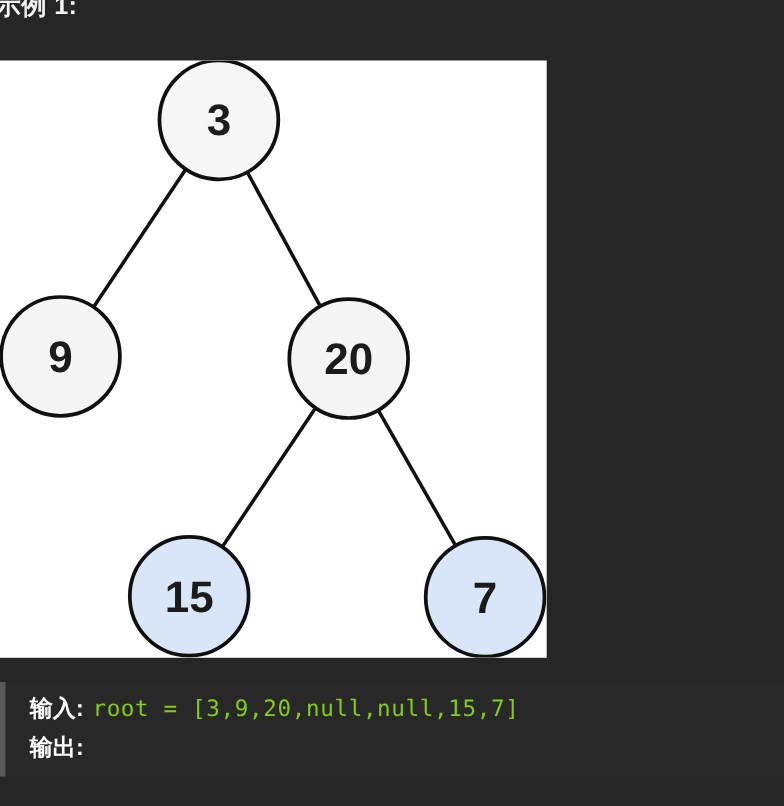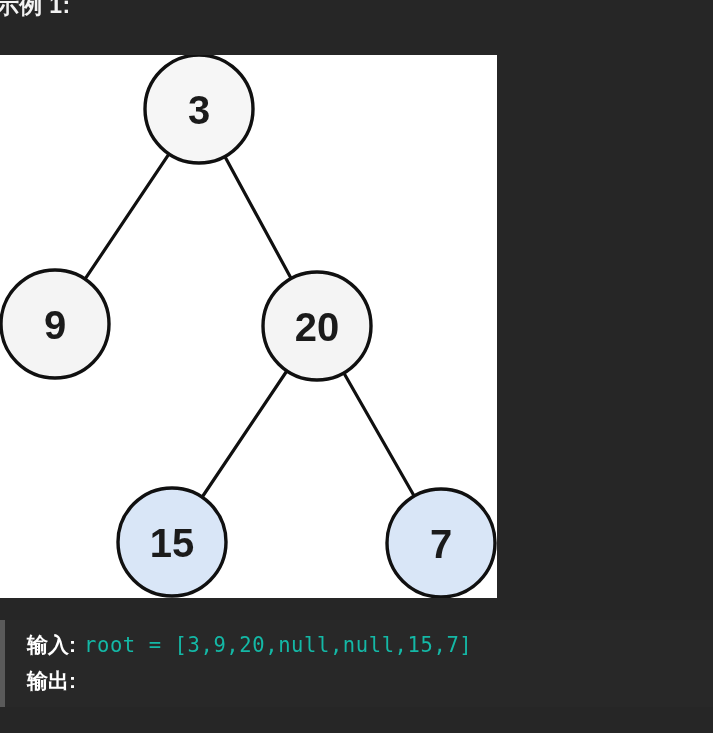--- a/index.html
+++ b/index.html
@@ -85,21 +85,21 @@
     font-family: "Liberation Sans", "DejaVu Sans", sans-serif;
     font-size: 21px;
     font-weight: 700;
     color: #ffffff;
     letter-spacing: 0px;
   }
   .io-value {
     font-family: "DejaVu Sans Mono", "Liberation Mono", monospace;
     font-size: 20.5px;
     font-weight: 400;
-    color: #14b8a6;
+    color: #84cc16;
     letter-spacing: 0.6px;
     padding-left: 8px;
   }
 </style>
 </head>
 <body>
 
 <div class="example-heading">示例 1:</div>
 
 <div class="figure-panel">

